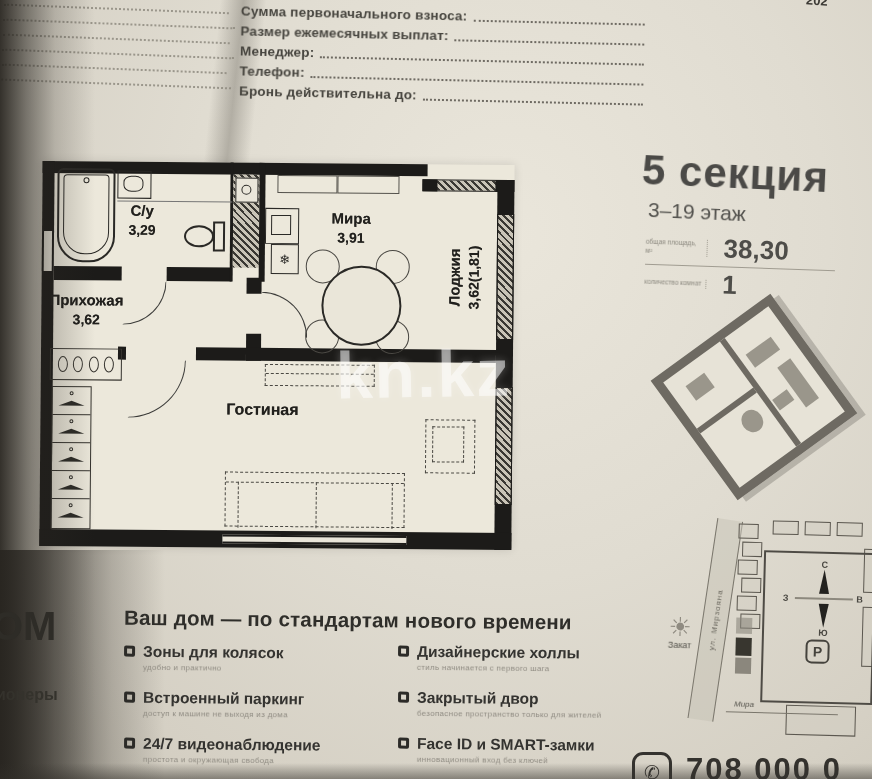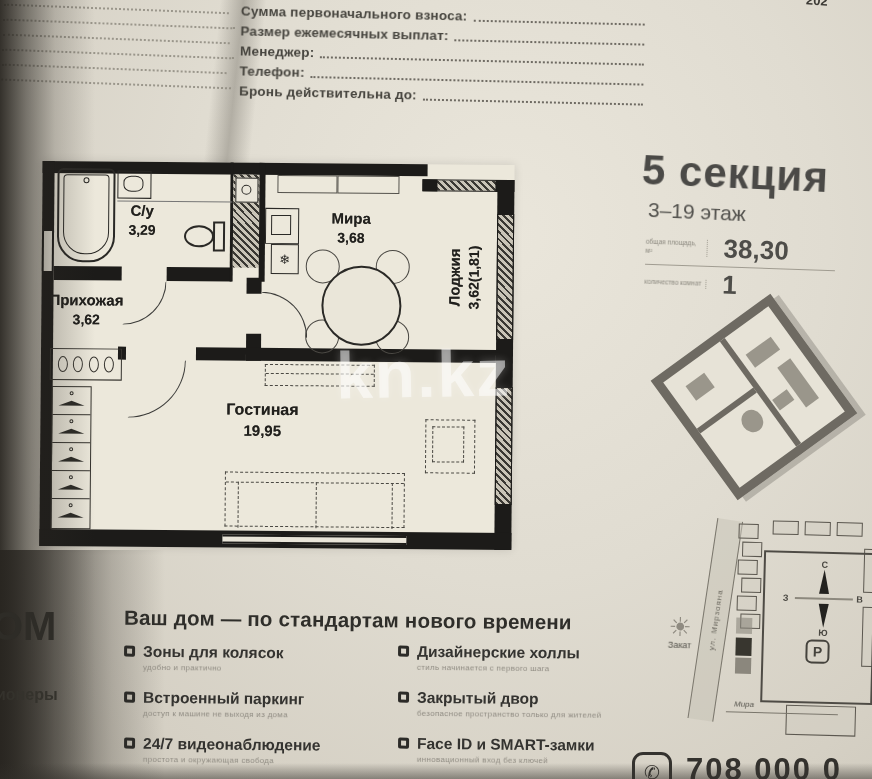--- a/index.html
+++ b/index.html
@@ -192,21 +192,21 @@
     <div class="abs" style="left:234px;top:94px;width:28px;height:30px;border:1.5px solid #2a2926;display:flex;align-items:center;justify-content:center;font-size:13px;color:#2a2926">❄</div>
     <div class="abs" style="left:277px;top:107px;width:96px;height:96px">
       <div class="abs" style="left:-8px;top:-8px;width:34px;height:34px;border:1.5px solid #4a4843;border-radius:50%"></div>
       <div class="abs" style="left:62px;top:-8px;width:34px;height:34px;border:1.5px solid #4a4843;border-radius:50%"></div>
       <div class="abs" style="left:62px;top:62px;width:34px;height:34px;border:1.5px solid #4a4843;border-radius:50%"></div>
       <div class="abs" style="left:-8px;top:62px;width:34px;height:34px;border:1.5px solid #4a4843;border-radius:50%"></div>
       <div class="abs" style="left:8px;top:8px;width:80px;height:80px;border:2px solid #2a2926;border-radius:50%;background:#eae6d9"></div>
     </div>
     <div class="abs room-label" style="left:268px;top:58px;width:92px">
       <span class="room-name">Мира</span>
-      <span class="room-area">3,68</span>
+      <span class="room-area">3,91</span>
     </div>
 
     <div class="abs" style="left:392px;top:66px;width:70px;height:120px;display:flex;align-items:center;justify-content:center">
       <div class="room-label" style="transform:rotate(-90deg);white-space:nowrap">
         <span class="room-name">Лоджия</span>
         <span class="room-area">3,62(1,81)</span>
       </div>
     </div>
 
     <div class="abs room-label" style="left:0px;top:142px;width:100px">
@@ -249,21 +249,20 @@
       <div class="abs furn" style="left:6px;top:6px;width:32px;height:36px"></div>
     </div>
     <div class="abs furn" style="left:190px;top:322px;width:180px;height:55px">
       <div class="abs" style="left:0;top:9px;width:100%;height:0;border-top:1.2px dashed #4a4843"></div>
       <div class="abs" style="left:12px;top:9px;width:0;height:46px;border-left:1.2px dashed #4a4843"></div>
       <div class="abs" style="left:166px;top:9px;width:0;height:46px;border-left:1.2px dashed #4a4843"></div>
       <div class="abs" style="left:90px;top:9px;width:0;height:46px;border-left:1.2px dashed #4a4843"></div>
     </div>
     <div class="abs room-label" style="left:152px;top:250px;width:150px">
       <span class="room-name" style="font-size:16px">Гостиная</span>
-      <span class="room-area" style="font-size:15px">19,95</span>
     </div>
   </div>
 
   <div class="abs sec-title">5 секция</div>
   <div class="abs floors">3–19 этаж</div>
 
   <div class="abs stats">
     <div class="stat-row">
       <span class="stat-label">общая площадь, м²</span>
       <span class="stat-value">38,30</span>

